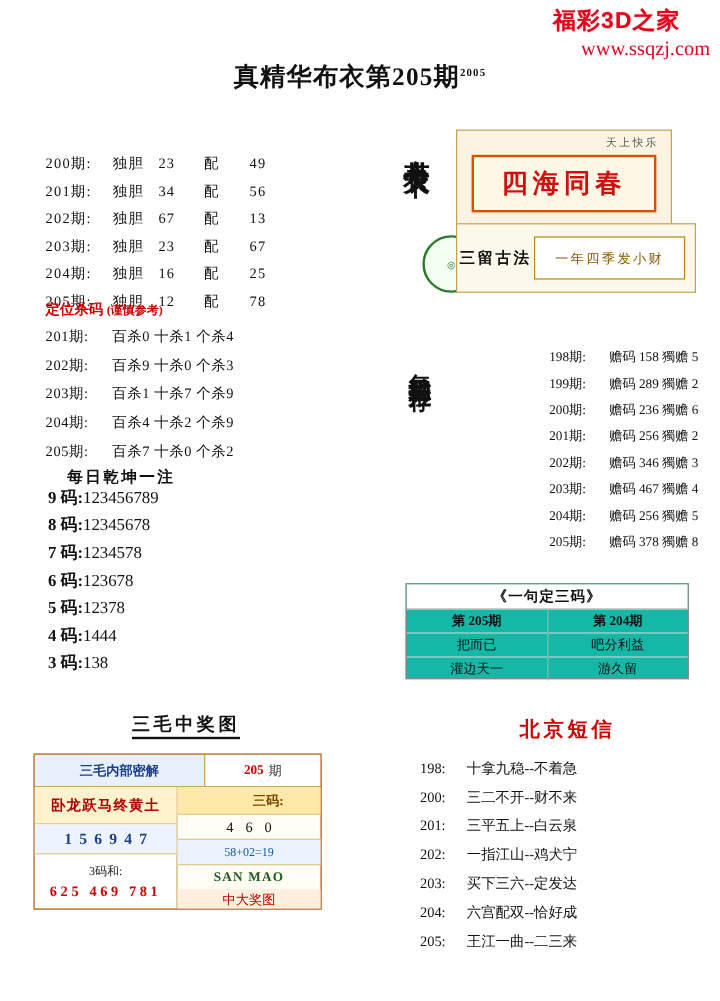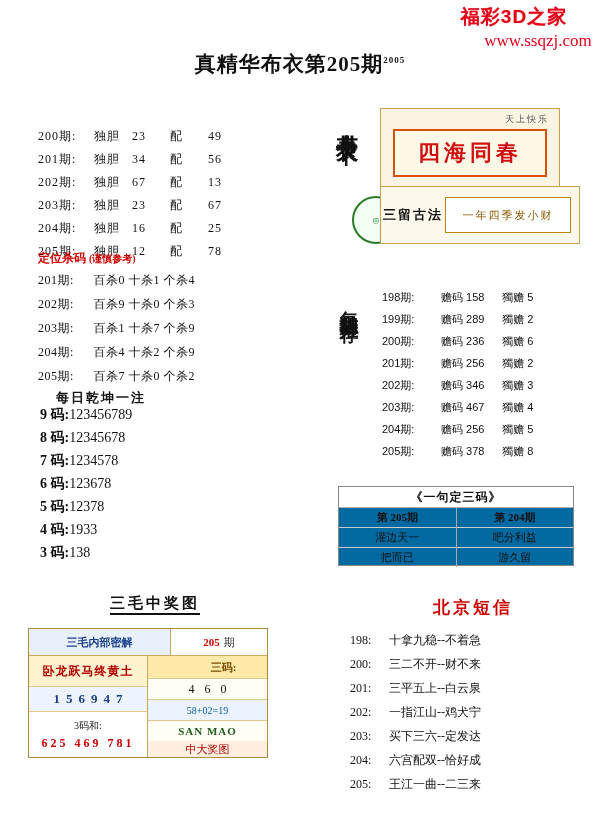--- a/index.html
+++ b/index.html
@@ -177,29 +177,29 @@
     border:2px solid #2a7a2a;background:#f4fff4;
     display:flex;align-items:center;justify-content:center;
     font-size:8px;color:#2a7a2a;font-family:"Liberation Serif",serif;
   }
   .meidu{
     left:336px;top:296px;font-size:19px;letter-spacing:3px;
   }
 
   .dandan-right{left:382px;top:290px;width:200px;}
   .dandan-right .row{
-    font-size:11px;font-family:Liberation Sans, sans-serif;margin-bottom:7px;white-space:nowrap;
+    font-size:11px;font-family:Liberation Serif, serif;margin-bottom:7px;white-space:nowrap;text-align:right;
   }
   .dandan-right .row .lbl{display:inline-block;width:56px;}
   .dandan-right .row .mid{display:inline-block;width:58px;}
 
   
   .yj-box{
     left:338px;top:486px;width:236px;height:80px;
-    border:1px solid #888;background:#0369a1;box-sizing:border-box;
+    border:1px solid #888;background:#14b8a6;box-sizing:border-box;
   }
   .yj-head{
     height:20px;display:flex;align-items:center;justify-content:center;
     font-size:12px;font-weight:bold;font-family:"Liberation Serif",serif;
     border-bottom:1px solid #aaa;letter-spacing:1px;background:#fff;
   }
   .yj-table{display:flex;height:59px;}
   .yj-col{flex:1;display:flex;flex-direction:column;}
   .yj-col:first-child{border-right:1px solid #aaa;}
   .yj-cell{
@@ -318,21 +318,21 @@
     <div class="row">
       <span class="k">7 码:</span><span>1234578</span>
     </div>
     <div class="row">
       <span class="k">6 码:</span><span>123678</span>
     </div>
     <div class="row">
       <span class="k">5 码:</span><span>12378</span>
     </div>
     <div class="row">
-      <span class="k">4 码:</span><span>1933</span>
+      <span class="k">4 码:</span><span>1444</span>
     </div>
     <div class="row">
       <span class="k">3 码:</span><span>138</span>
     </div>
   </div>
 
   <div class="block sm-head">
     <span class="under">三毛中奖图</span>
   </div>
   <div class="block sm-img">
@@ -430,22 +430,22 @@
       <span class="mid">赡码 378</span>
       <span>獨赡 8</span>
     </div>
   </div>
 
   <div class="block yj-box">
     <div class="yj-head">《一句定三码》</div>
     <div class="yj-table">
       <div class="yj-col">
         <div class="yj-cell hdr">第 205期</div>
+        <div class="yj-cell">把而已</div>
         <div class="yj-cell">灌边天一</div>
-        <div class="yj-cell">把而已</div>
       </div>
       <div class="yj-col">
         <div class="yj-cell hdr">第 204期</div>
         <div class="yj-cell">吧分利益</div>
         <div class="yj-cell">游久留</div>
       </div>
     </div>
   </div>
 
   <div class="block bj-head">北京短信</div>

